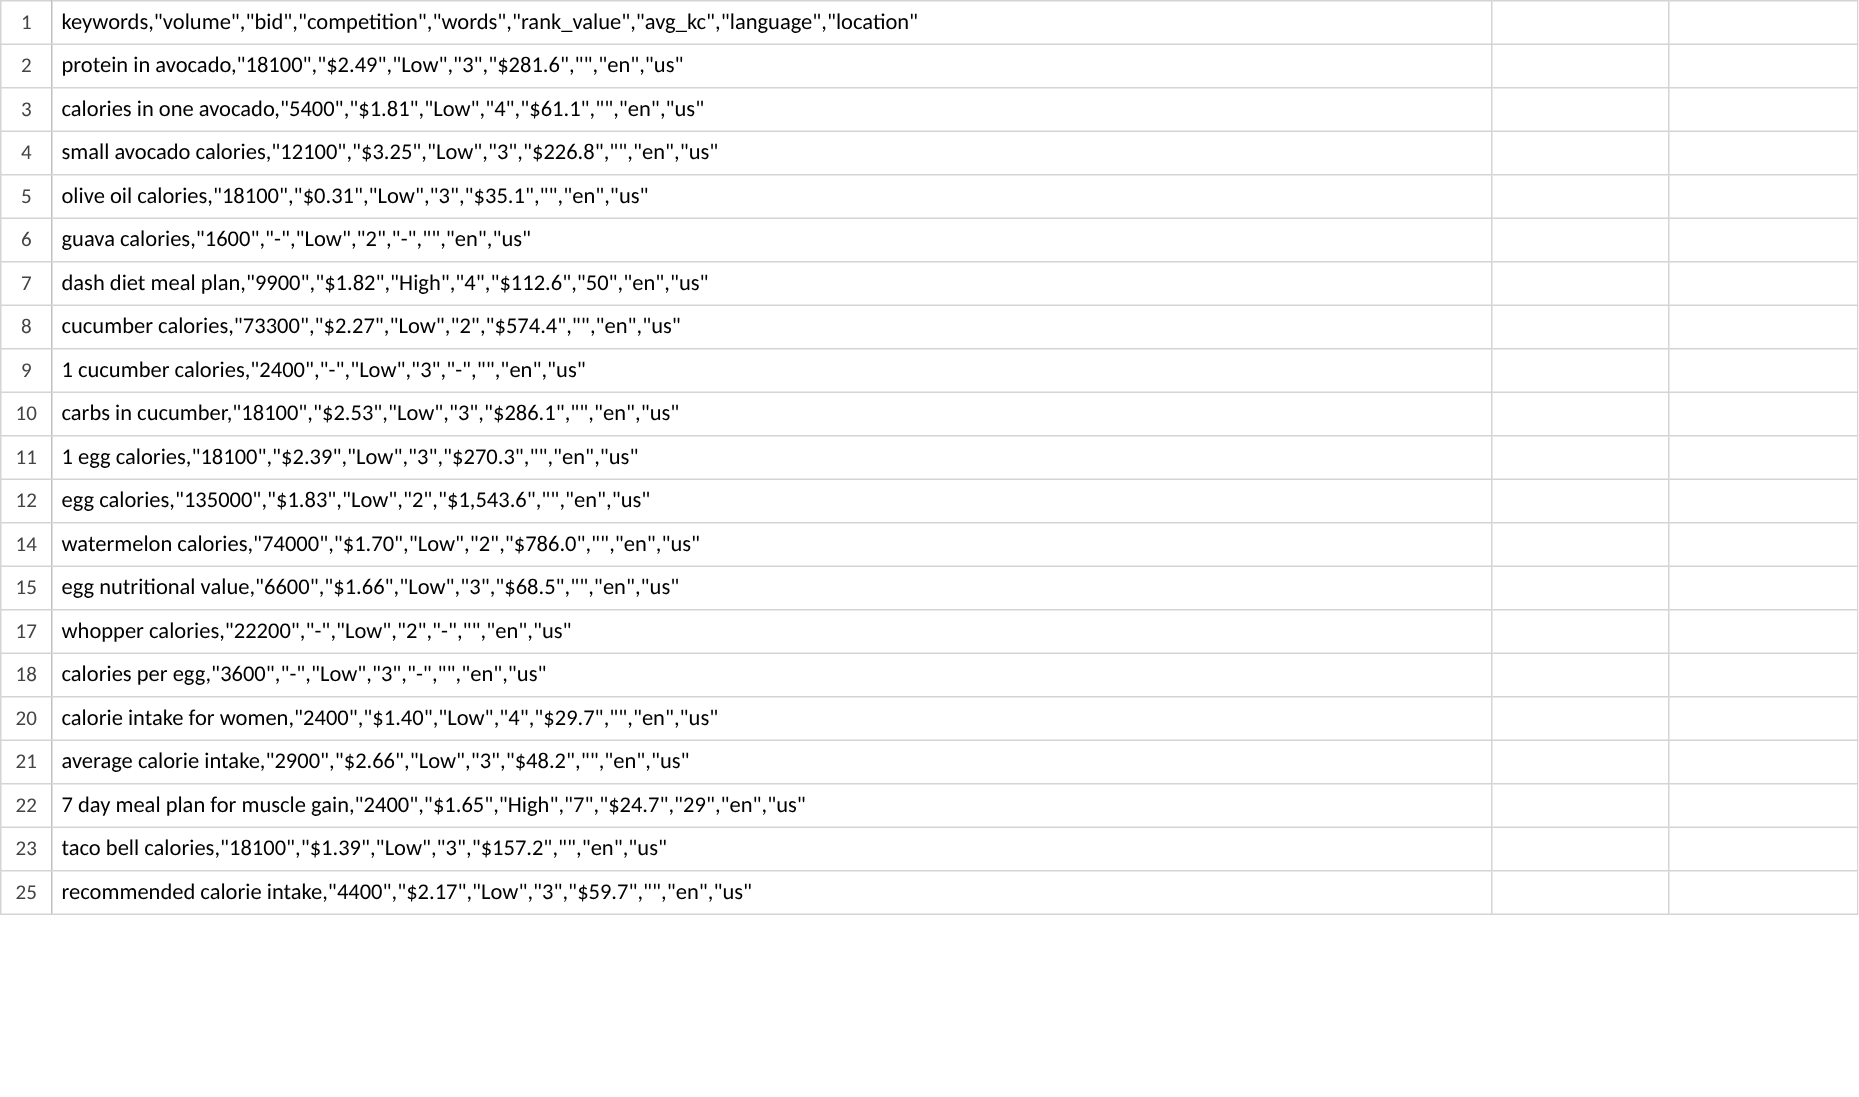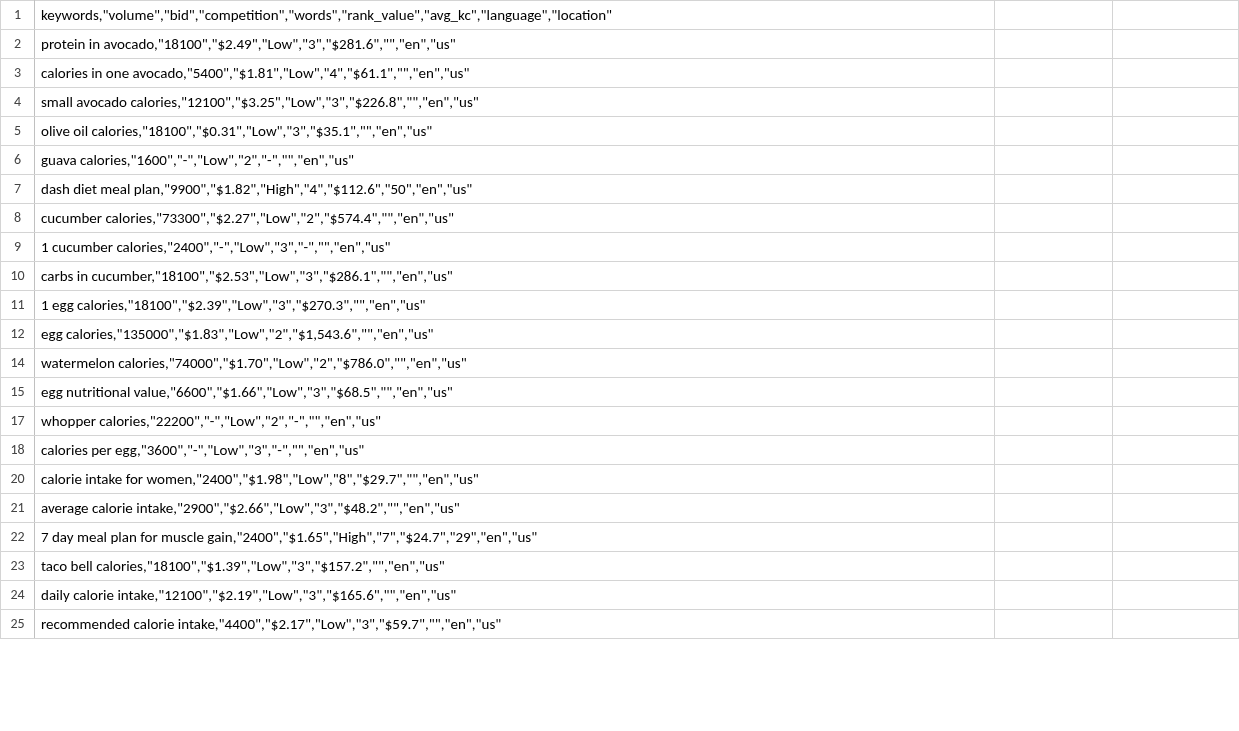--- a/index.html
+++ b/index.html
@@ -147,21 +147,21 @@
       <div class="cell empty-cell2"></div>
     </div>
     <div class="row">
       <div class="cell rownum">18</div>
       <div class="cell content-cell">calories per egg,"3600","-","Low","3","-","","en","us"</div>
       <div class="cell empty-cell"></div>
       <div class="cell empty-cell2"></div>
     </div>
     <div class="row">
       <div class="cell rownum">20</div>
-      <div class="cell content-cell">calorie intake for women,"2400","$1.98","Low","8","$29.7","","en","us"</div>
+      <div class="cell content-cell">calorie intake for women,"2400","$1.40","Low","4","$29.7","","en","us"</div>
       <div class="cell empty-cell"></div>
       <div class="cell empty-cell2"></div>
     </div>
     <div class="row">
       <div class="cell rownum">21</div>
       <div class="cell content-cell">average calorie intake,"2900","$2.66","Low","3","$48.2","","en","us"</div>
       <div class="cell empty-cell"></div>
       <div class="cell empty-cell2"></div>
     </div>
     <div class="row">
@@ -170,24 +170,18 @@
       <div class="cell empty-cell"></div>
       <div class="cell empty-cell2"></div>
     </div>
     <div class="row">
       <div class="cell rownum">23</div>
       <div class="cell content-cell">taco bell calories,"18100","$1.39","Low","3","$157.2","","en","us"</div>
       <div class="cell empty-cell"></div>
       <div class="cell empty-cell2"></div>
     </div>
     <div class="row">
-      <div class="cell rownum">24</div>
-      <div class="cell content-cell">daily calorie intake,"12100","$2.19","Low","3","$165.6","","en","us"</div>
-      <div class="cell empty-cell"></div>
-      <div class="cell empty-cell2"></div>
-    </div>
-    <div class="row">
       <div class="cell rownum">25</div>
       <div class="cell content-cell">recommended calorie intake,"4400","$2.17","Low","3","$59.7","","en","us"</div>
       <div class="cell empty-cell"></div>
       <div class="cell empty-cell2"></div>
     </div>
   </div>
 
 </body></html>

